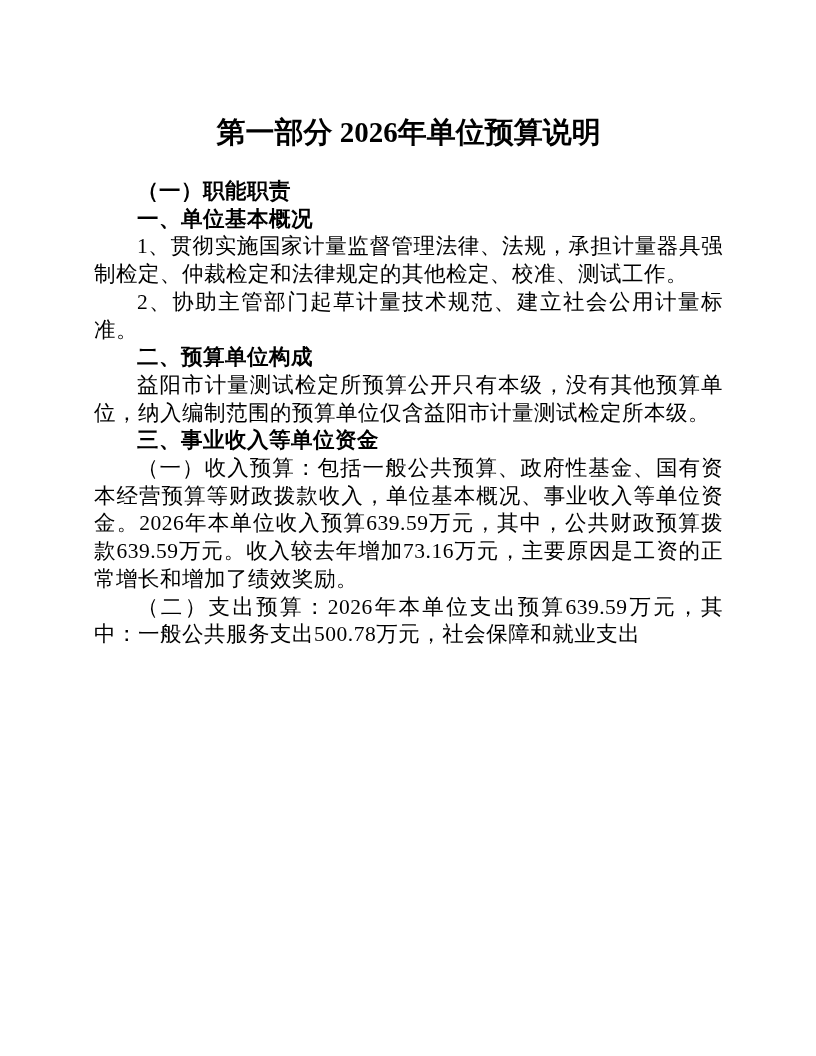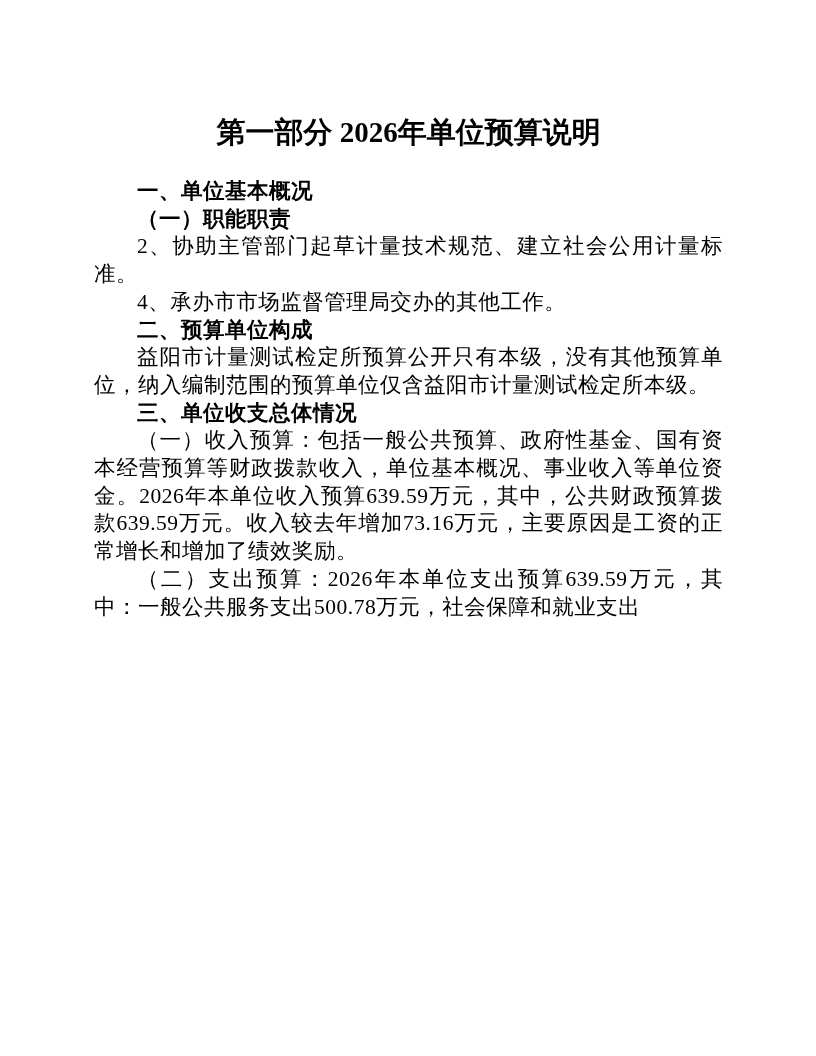--- a/index.html
+++ b/index.html
@@ -43,23 +43,23 @@
   .doc-body p .lead {
     font-weight: normal;
   }
 </style>
 </head>
 <body>
 
 <div class="page">
   <h1 class="doc-title">第一部分 2026年单位预算说明</h1>
   <div class="doc-body">
+      <p class="h2"><span class="lead"></span><span>（一）职能职责</span></p>
       <p class="h2"><span class="lead"></span><span>一、单位基本概况</span></p>
-      <p class="h2"><span class="lead"></span><span>（一）职能职责</span></p>
+      <p class="body"><span class="lead"></span><span>1、贯彻实施国家计量监督管理法律、法规，承担计量器具强制检定、仲裁检定和法律规定的其他检定、校准、测试工作。</span></p>
       <p class="body"><span class="lead"></span><span>2、协助主管部门起草计量技术规范、建立社会公用计量标准。</span></p>
-      <p class="body"><span class="lead"></span><span>4、承办市市场监督管理局交办的其他工作。</span></p>
       <p class="h2"><span class="lead"></span><span>二、预算单位构成</span></p>
       <p class="body"><span class="lead"></span><span>益阳市计量测试检定所预算公开只有本级，没有其他预算单位，纳入编制范围的预算单位仅含益阳市计量测试检定所本级。</span></p>
-      <p class="h2"><span class="lead"></span><span>三、单位收支总体情况</span></p>
+      <p class="h2"><span class="lead"></span><span>三、事业收入等单位资金</span></p>
       <p class="body"><span class="lead">（一）收入预算：</span><span>包括一般公共预算、政府性基金、国有资本经营预算等财政拨款收入，单位基本概况、事业收入等单位资金。2026年本单位收入预算639.59万元，其中，公共财政预算拨款639.59万元。收入较去年增加73.16万元，主要原因是工资的正常增长和增加了绩效奖励。</span></p>
       <p class="body"><span class="lead">（二）支出预算：</span><span>2026年本单位支出预算639.59万元，其中：一般公共服务支出500.78万元，社会保障和就业支出</span></p>
     </div>
 </div>
 
 </body></html>

